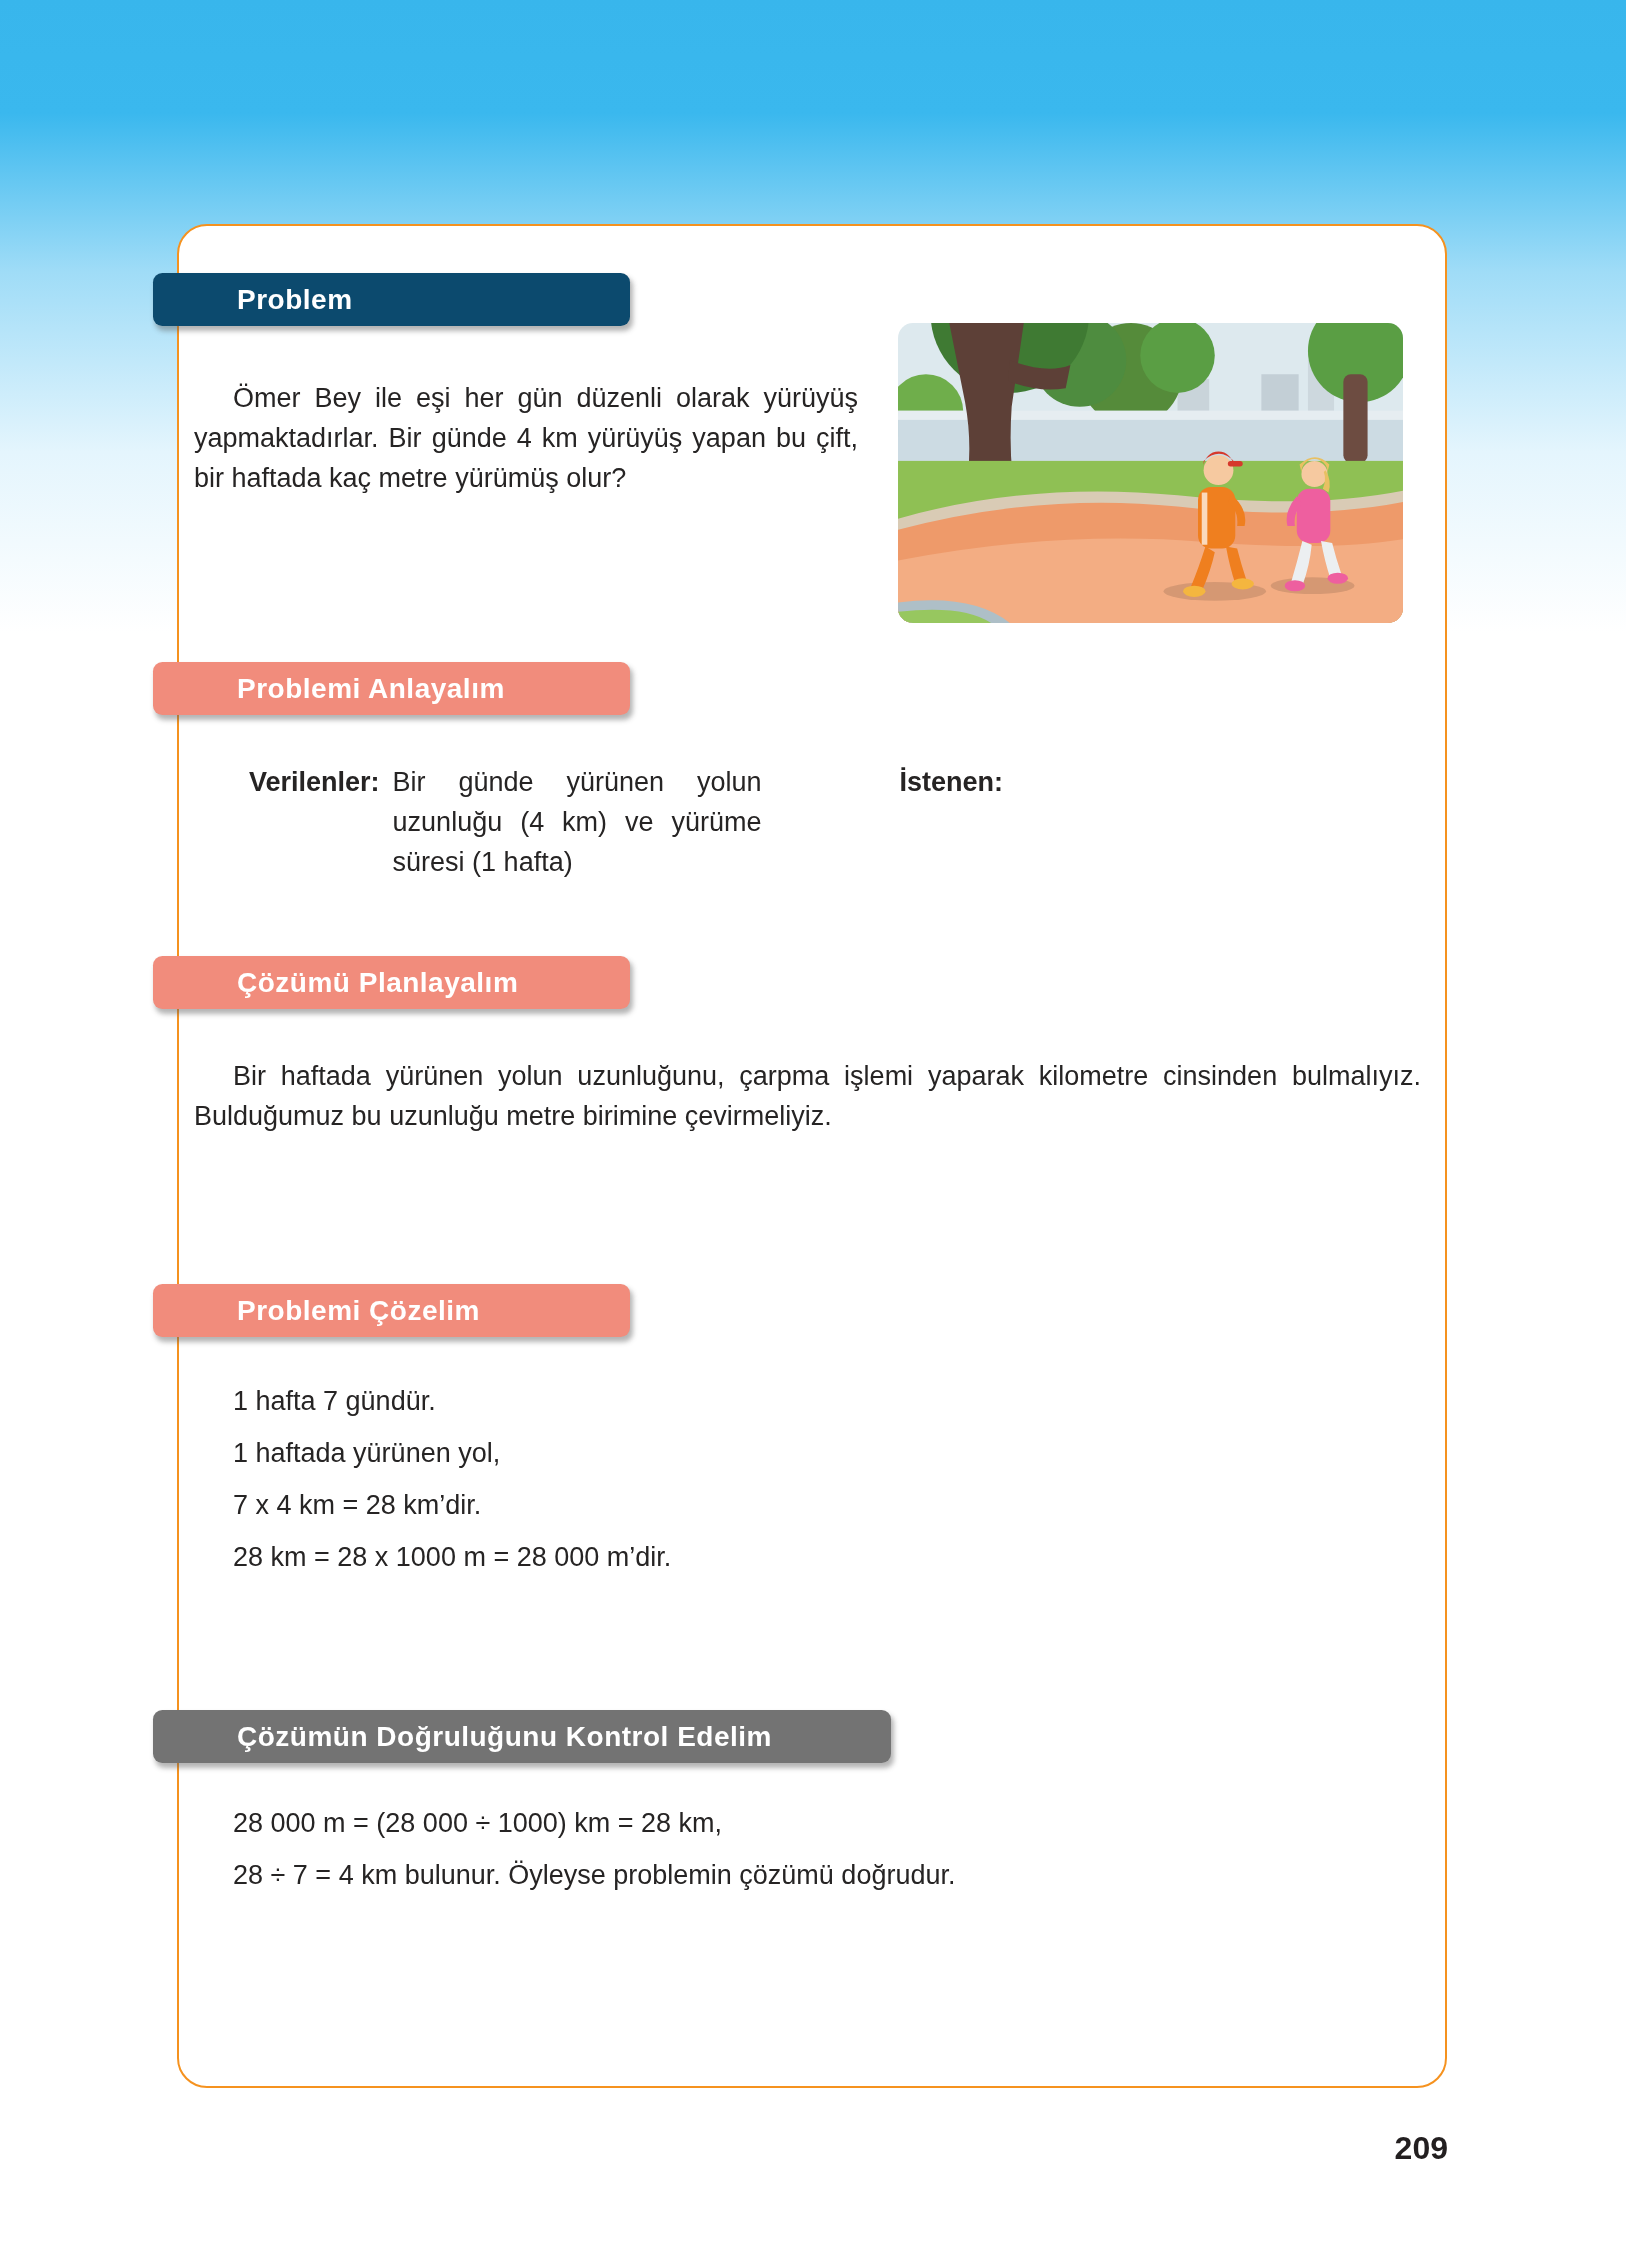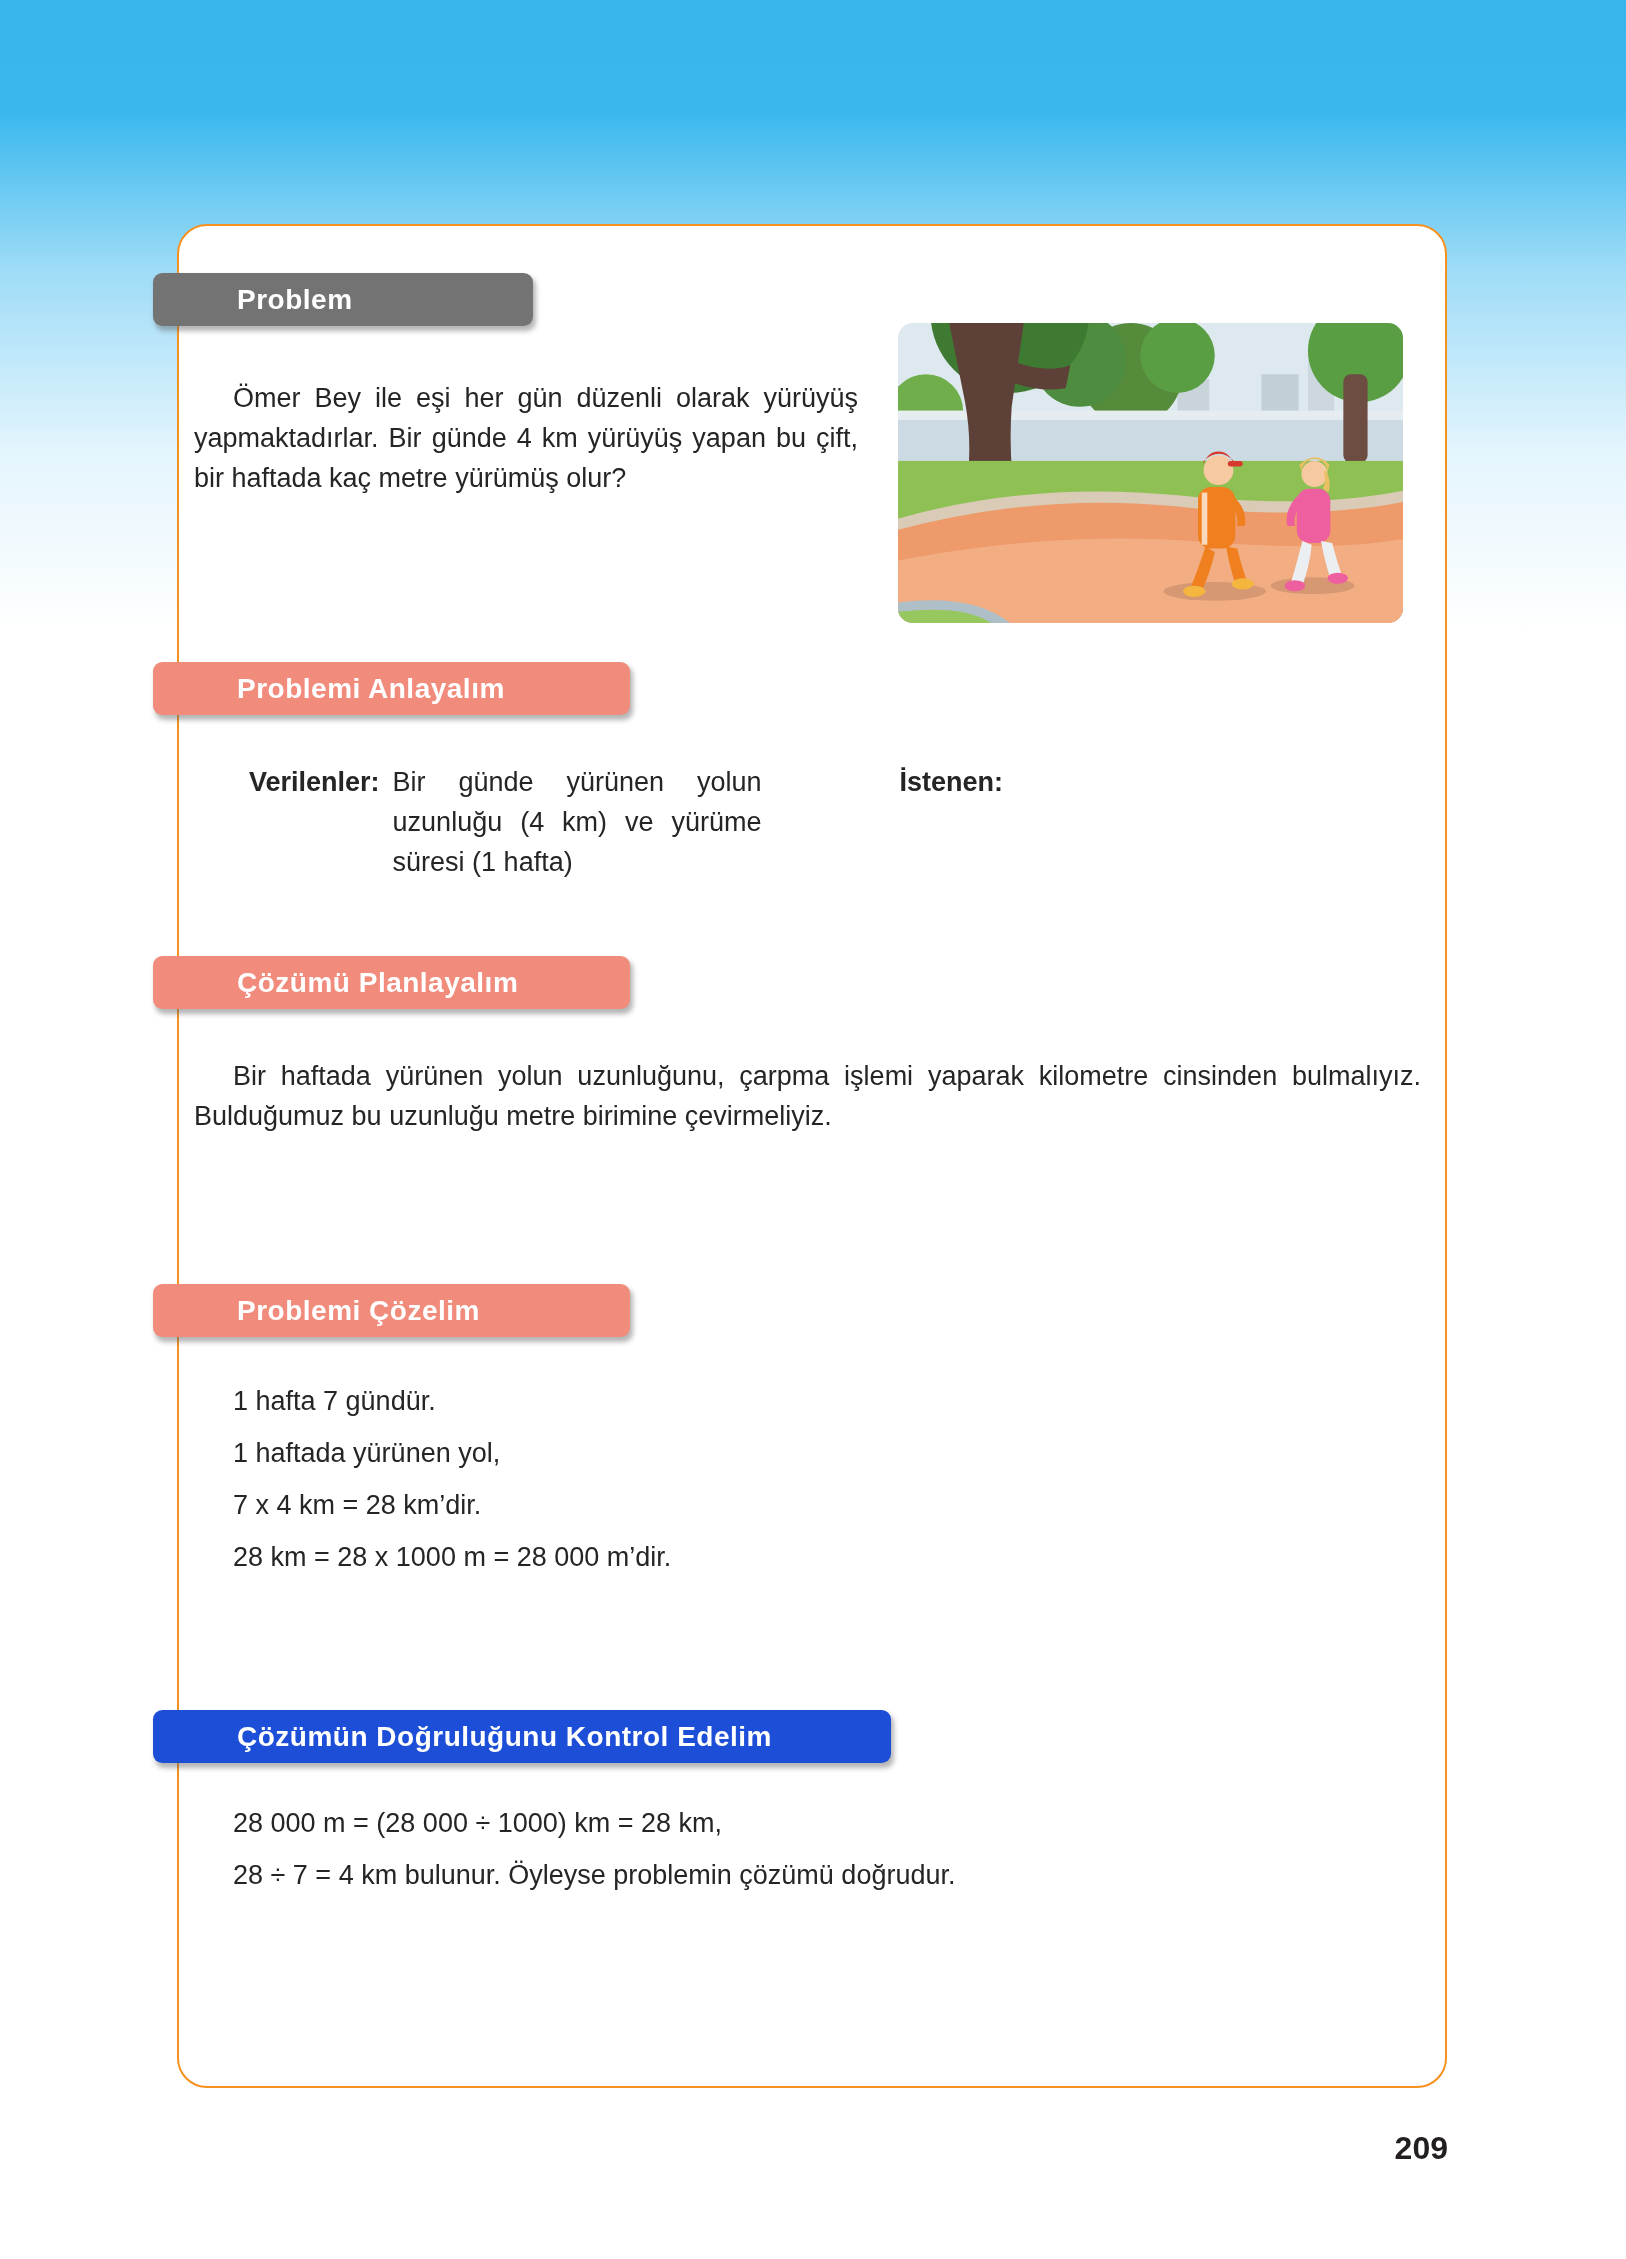--- a/index.html
+++ b/index.html
@@ -42,23 +42,23 @@
     height: 53px;
     line-height: 53px;
     padding-left: 84px;
     border-radius: 9.3px;
     color: #ffffff;
     font-size: 28px;
     font-weight: bold;
     letter-spacing: 0.5px;
     box-shadow: 2.8px 4.7px 5.6px rgba(90, 90, 90, 0.45);
   }
-  .badge-green  { background: #737373; width: 380px; margin-top: 47px; }
+  .badge-green  { background: #0c4a6e; width: 477px; margin-top: 47px; }
   .badge-salmon { background: #f18c7c; width: 477px; }
-  .badge-blue   { background: #1d4ed8; width: 738px; }
+  .badge-blue   { background: #737373; width: 738px; }
 
   
   .body-text {
     font-size: 27px;
     color: #262424;
     line-height: 1.48;
   }
 
   
   .problem-section {

